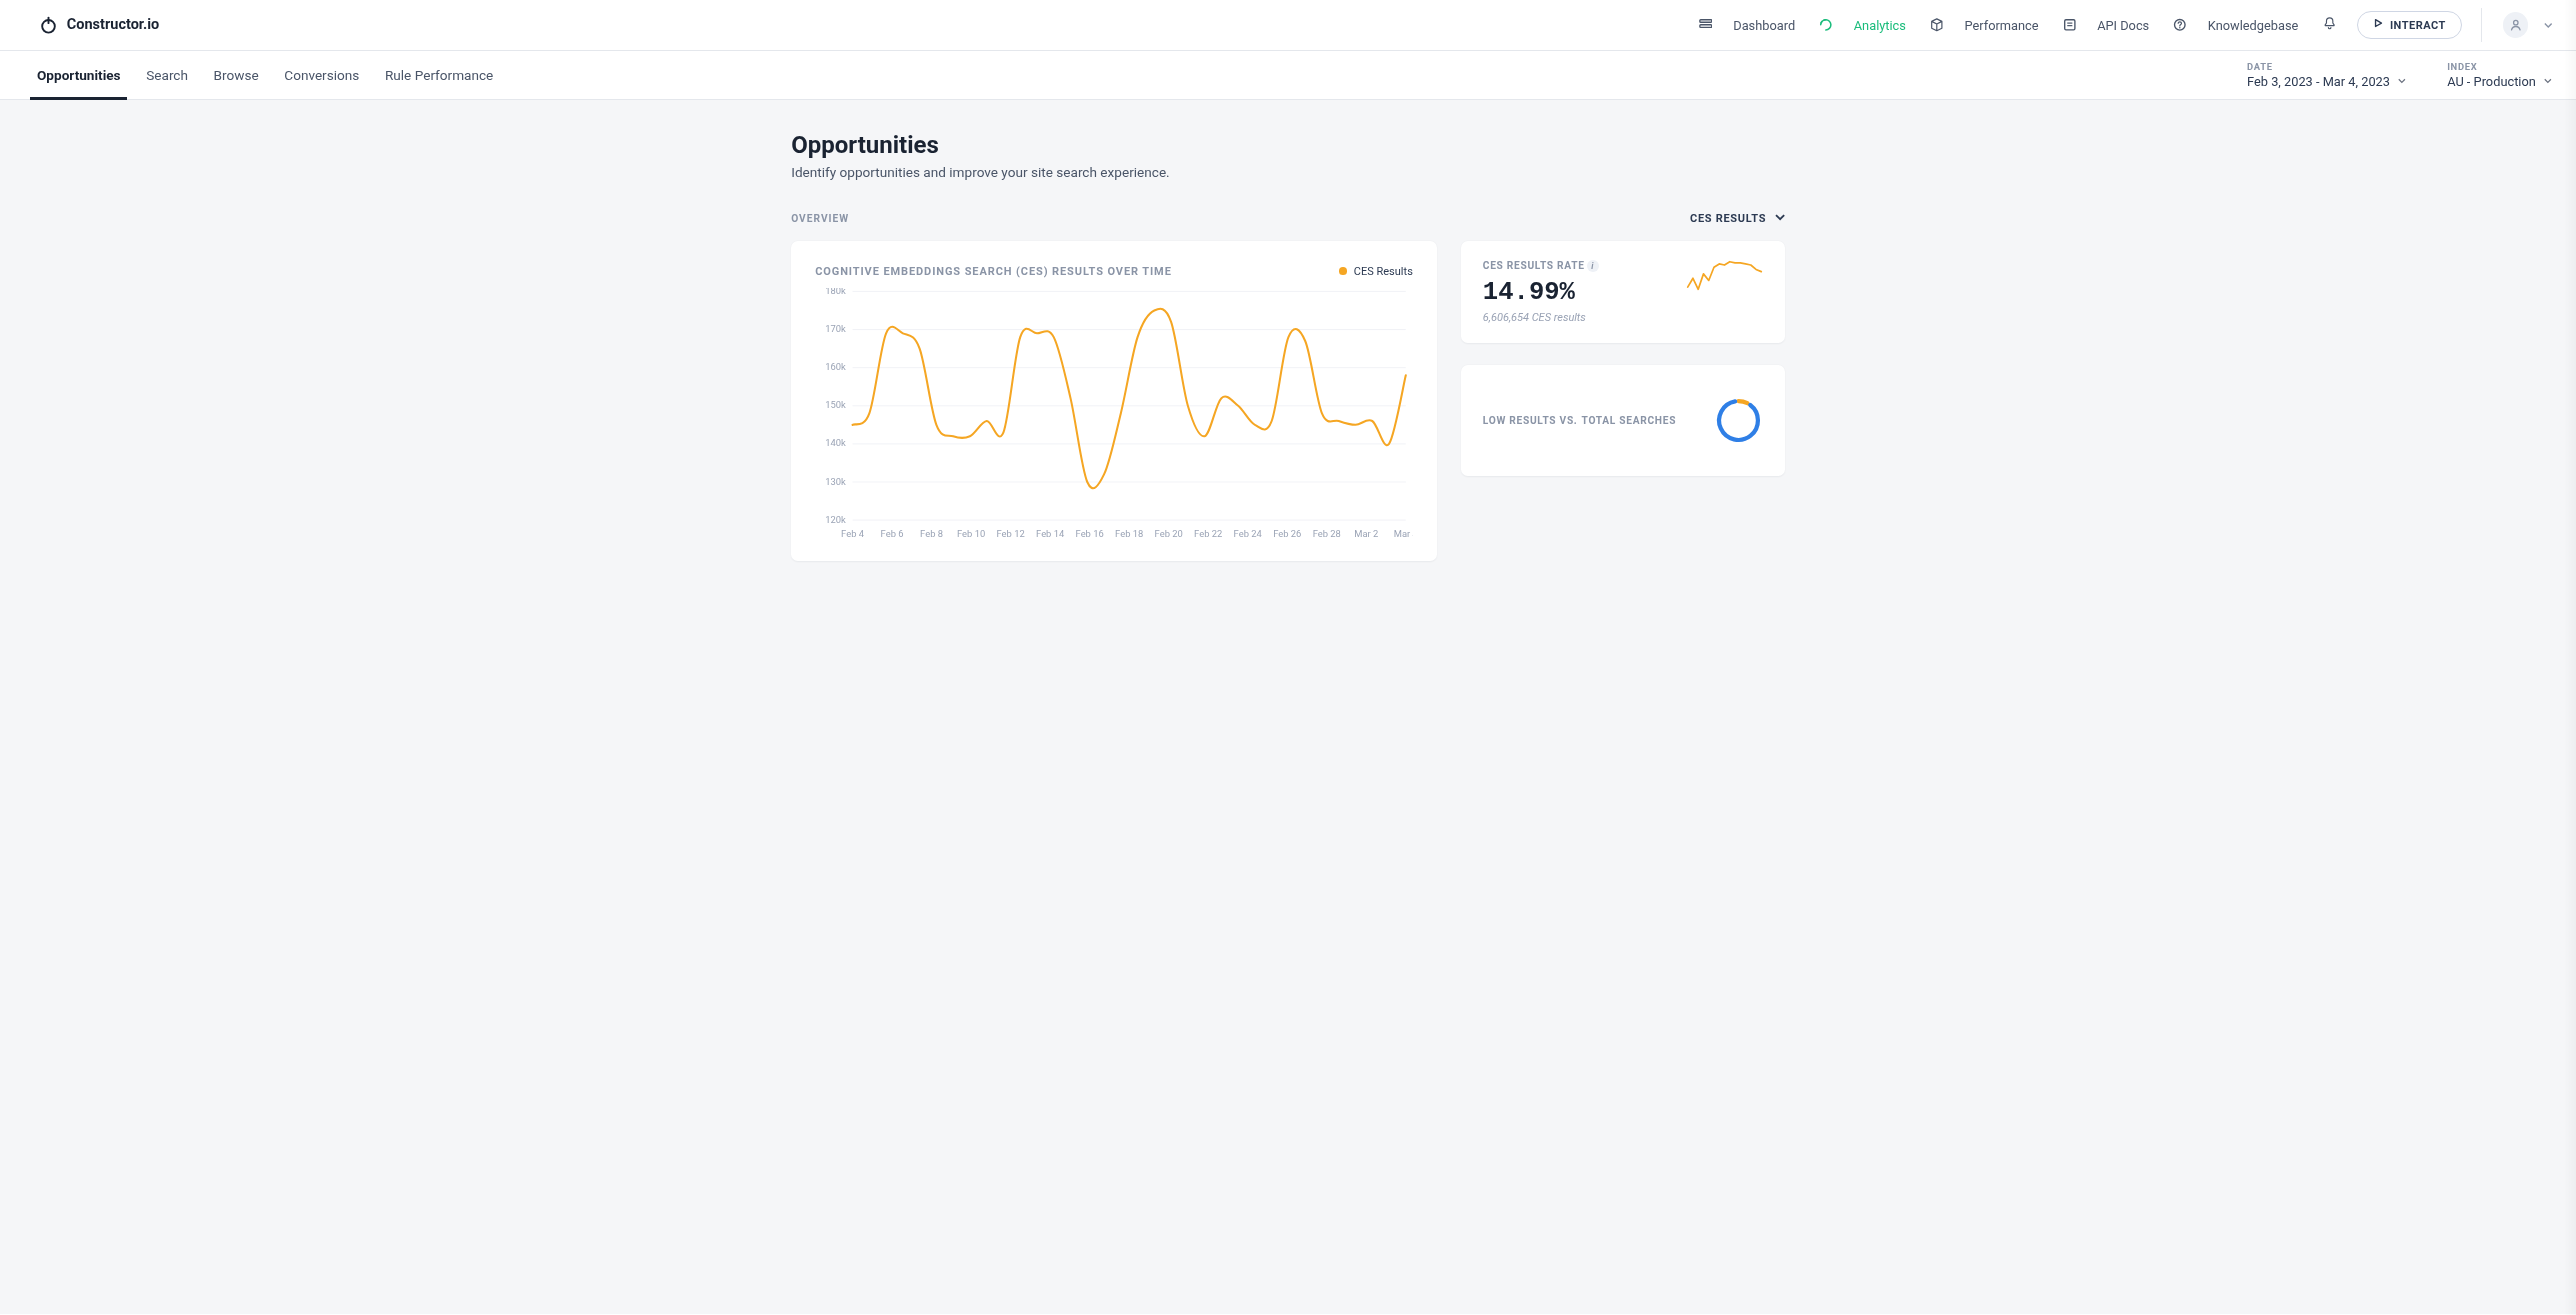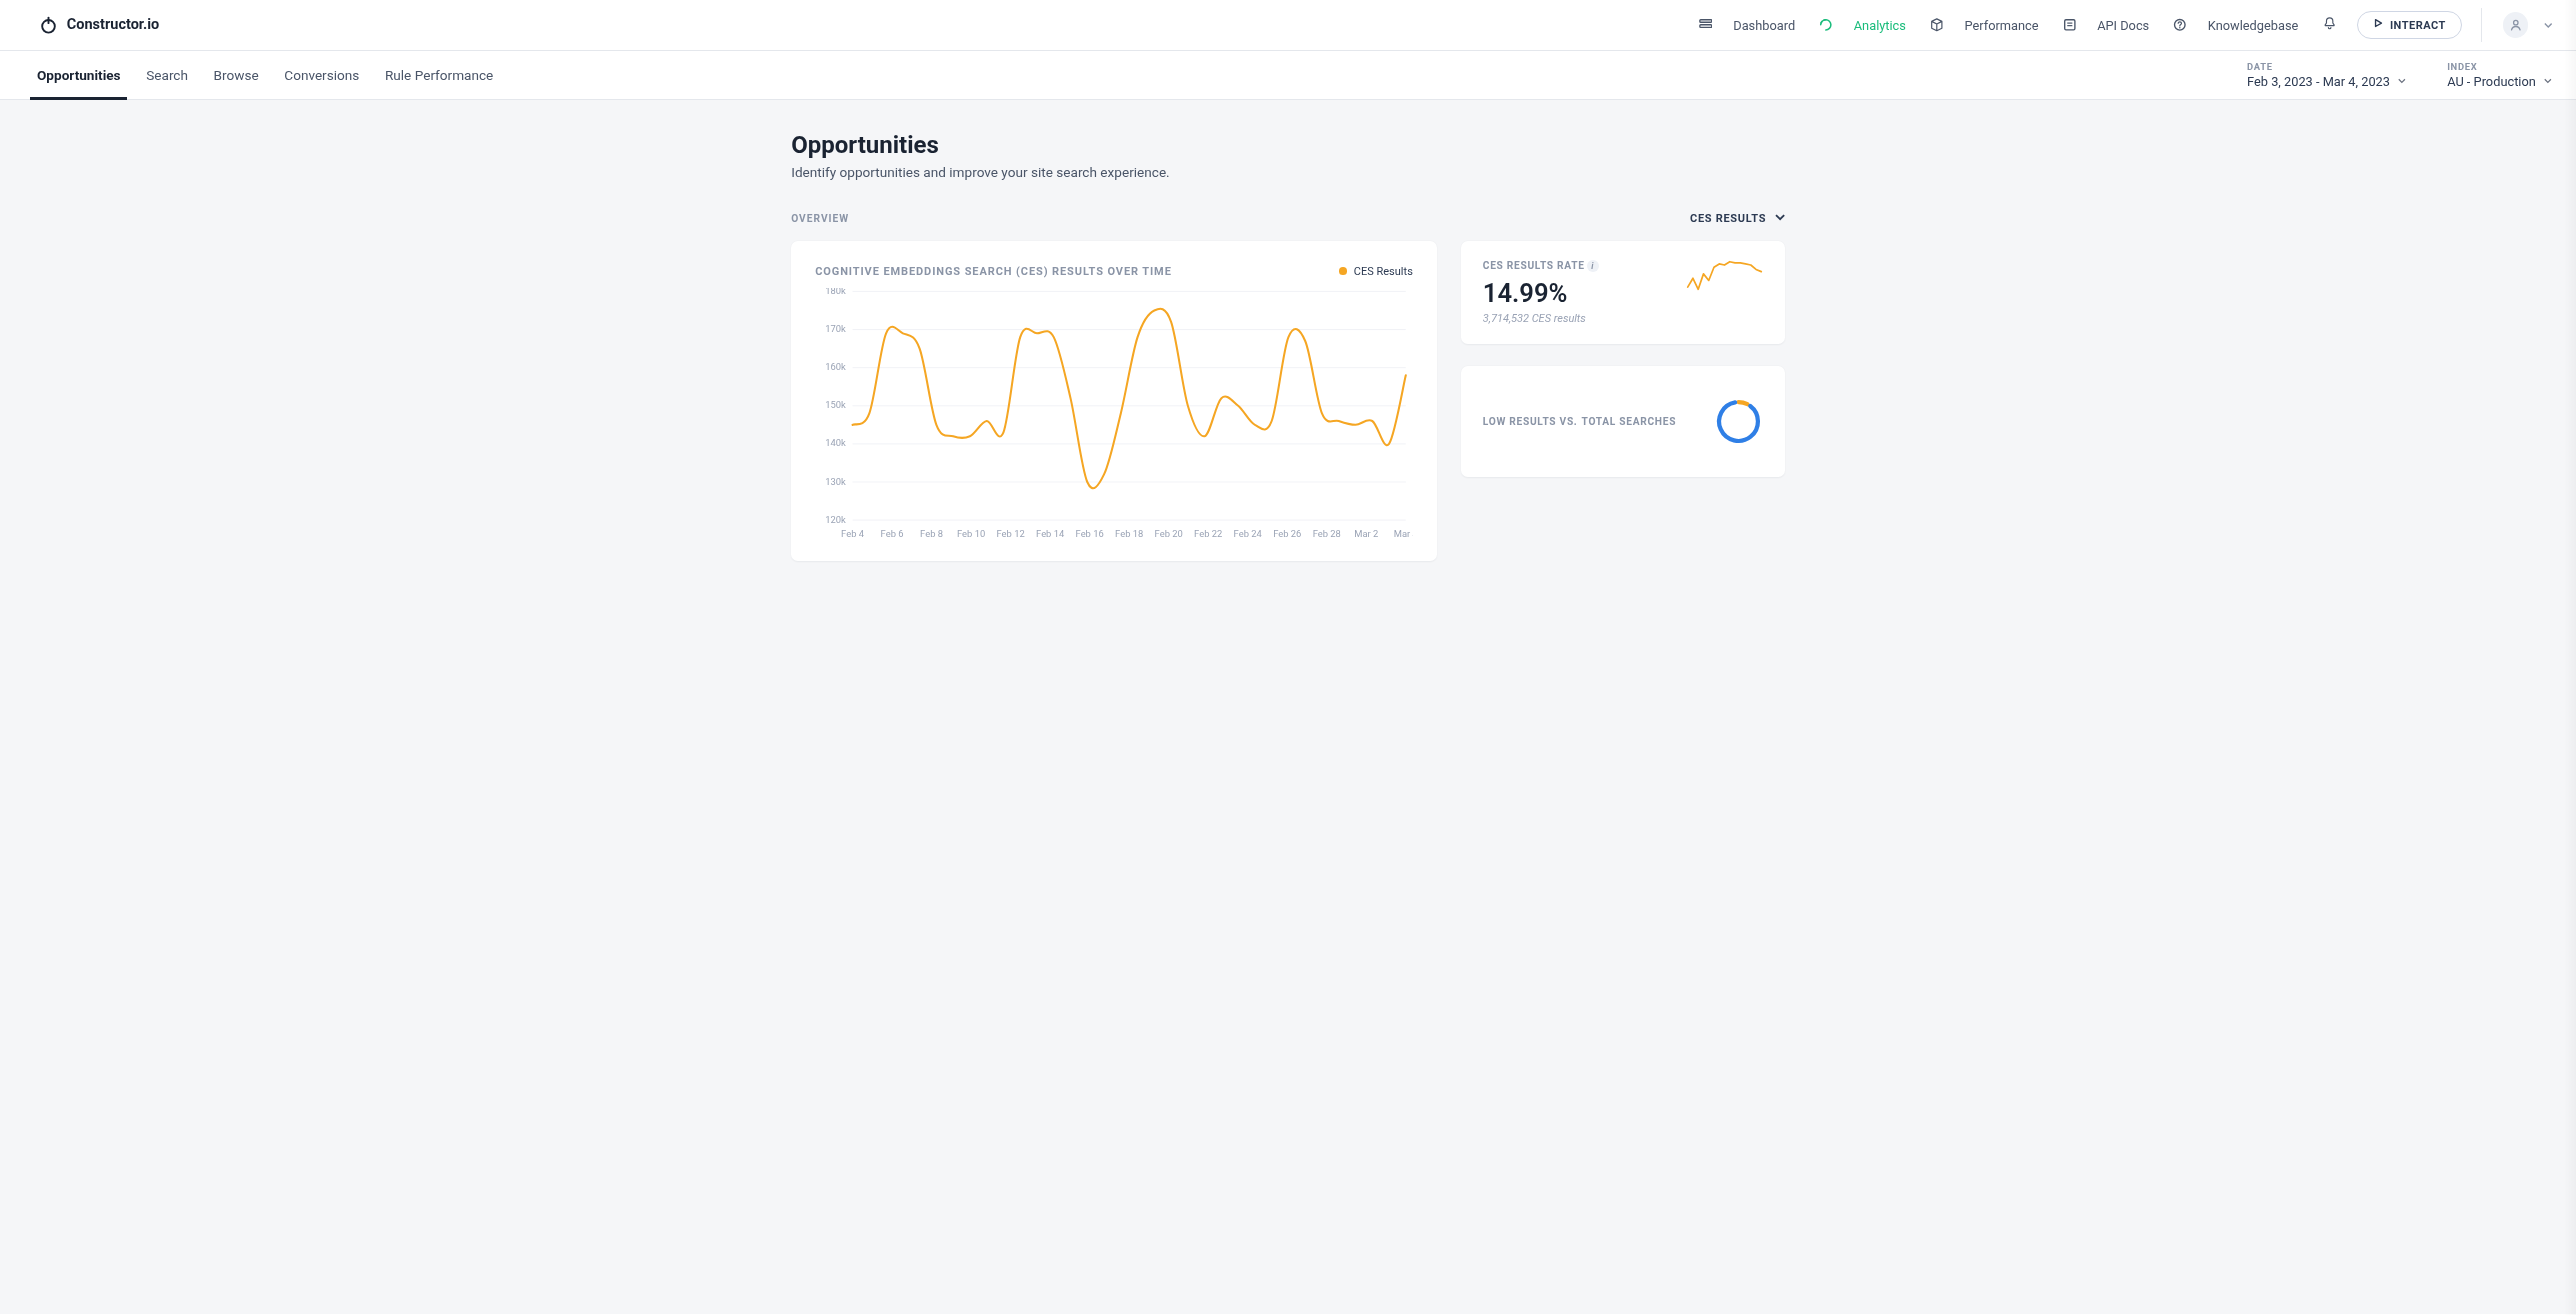--- a/index.html
+++ b/index.html
@@ -85,21 +85,21 @@
   .legend .dot{width:7.7px;height:7.7px;border-radius:50%;background:var(--orange);}
   .chart-area{position:relative;height:256px;margin:5.1px 0 0 0;}
   .grid-line{stroke:#eef0f4;stroke-width:1;}
   .y-label, .x-label{font-size:11px;fill:#9aa3b5;}
   .series{fill:none;stroke:var(--orange);stroke-width:2.4;stroke-linecap:round;stroke-linejoin:round;}
   
   .stack{display:flex;flex-direction:column;gap:22px;}
   .stat-card{padding:19px 22px;display:flex;align-items:flex-start;justify-content:space-between;gap:15.3px;}
   .stat-title{font-size:10.2px;letter-spacing:0.7px;color:var(--muted);font-weight:700;display:flex;align-items:center;gap:2px;}
   .info-dot{width:12px;height:12px;border-radius:50%;background:#eef1f6;color:#8a94a6;display:inline-flex;align-items:center;justify-content:center;font-size:8.5px;font-style:italic;}
-  .stat-value{font-size:25.6px;font-weight:600;color:#1a2332;margin:6.8px 0 3.4px;}
+  .stat-value{font-size:25.6px;font-weight:600;color:#1a2332;margin:6.8px 0 3.4px;font-family:Liberation Mono, monospace;}
   .stat-sub{font-size:11px;color:#9aa3b5;font-style:italic;}
   .spark{width:77px;height:31px;}
   .donut{width:49px;height:49px;}
   .stat-card.center{align-items:center;padding:31px 22px;}
 </style>
 </head>
 <body>
 
 <div class="topbar">
   <div class="brand">
@@ -293,21 +293,21 @@
       </div>
 
       <div class="stack">
         <div class="card stat-card">
           <div>
             <div class="stat-title">
               <span>CES RESULTS RATE</span>
               <span class="info-dot">i</span>
             </div>
             <div class="stat-value">14.99%</div>
-            <div class="stat-sub">3,714,532 CES results</div>
+            <div class="stat-sub">6,606,654 CES results</div>
           </div>
           <svg id="spark" class="spark" viewBox="0 0 90 36" preserveAspectRatio="none">
               <path d="M 2 31.44 L 8.142857142857142 21.2 L 14.285714285714285 34 L 20.428571428571427 16.08 L 26.57142857142857 23.759999999999998 L 32.714285714285715 8.399999999999999 L 38.857142857142854 4.559999999999999 L 45 5.84 L 51.14285714285714 2 L 57.28571428571429 3.280000000000001 L 63.42857142857143 3.280000000000001 L 69.57142857142857 4.559999999999999 L 75.71428571428571 5.84 L 81.85714285714286 10.96 L 88 13.52" fill="none" stroke="#f5a623" stroke-width="2" stroke-linecap="round" stroke-linejoin="round"></path>
             </svg>
         </div>
 
         <div class="card stat-card center">
           <div>
             <div class="stat-title" style="line-height:1.5">
               <span>LOW RESULTS VS.</span>

